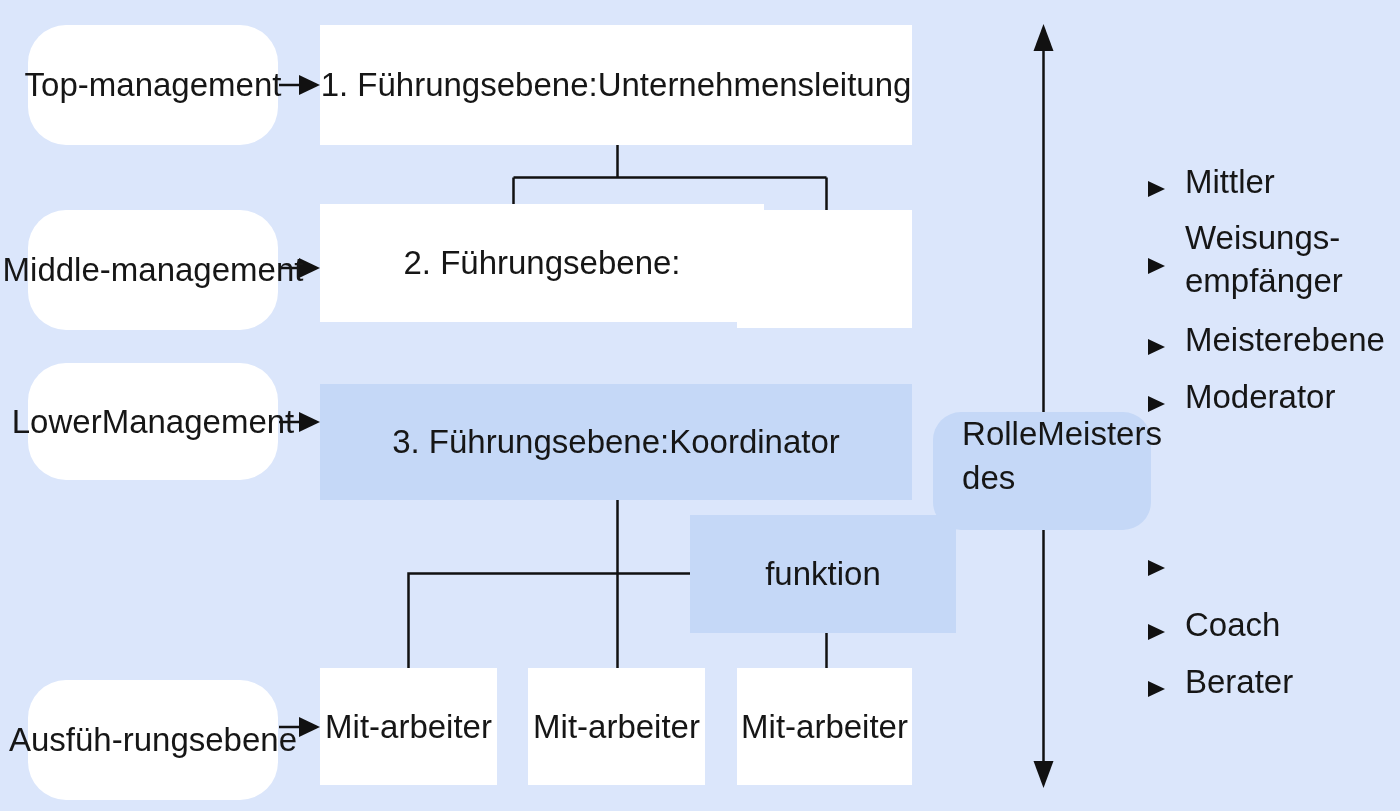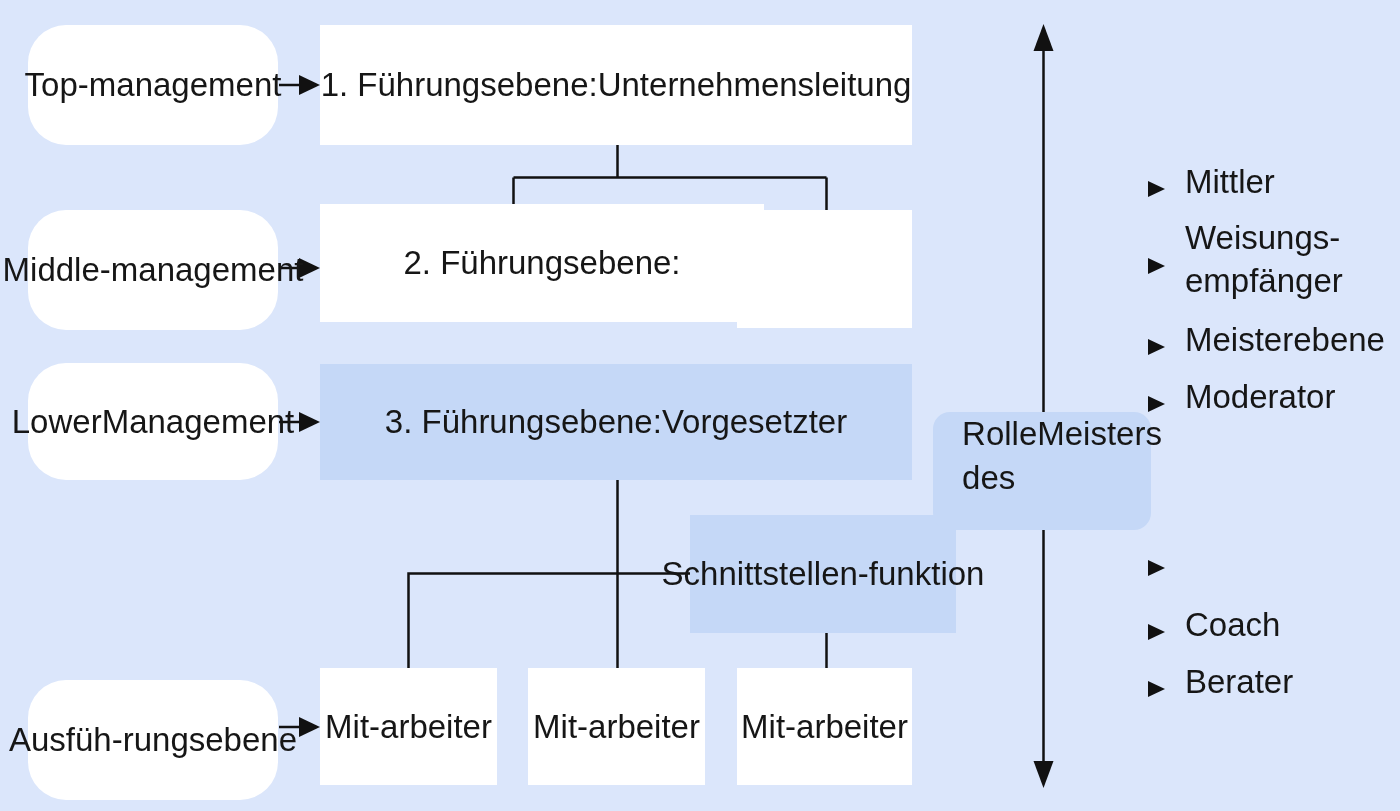--- a/index.html
+++ b/index.html
@@ -13,21 +13,21 @@
   .box{
     position:absolute;z-index:2;display:flex;flex-direction:row;
     align-items:center;justify-content:center;text-align:center;
     font-size:33px;line-height:42px;
   }
   .white{background:var(--box,#ffffff)}
   .hl{background:var(--highlight,#c5d8f7)}
   .pill{border-radius:38px}
   .bold{font-weight:normal}
   .rolebox{
-    z-index:3;border-radius:17px;align-items:flex-start;text-align:left;
+    z-index:3;border-radius:28px;align-items:flex-start;text-align:left;
     padding-left:40px;box-sizing:border-box;line-height:44px;
   }
   .role-item{position:absolute;left:1148px;z-index:2;display:flex;align-items:center}
   .tri{
     width:0;height:0;margin-top:14px;
     border-top:8px solid transparent;border-bottom:8px solid transparent;
     border-left:17px solid var(--line,#111111);
   }
   .role-text{margin-left:20px;font-size:33px;line-height:43px}
   .role-text span{display:block}
@@ -88,27 +88,26 @@
   </div>
 
   <div class="box white" style="left:320px;top:25px;width:592px;height:120px">
     <span class="bold">1. Führungsebene:</span>
     <span>Unternehmensleitung</span>
   </div>
   <div class="box white" style="left:320px;top:204px;width:444px;height:118px">
     <span class="bold">2. Führungsebene:</span>
   </div>
   <div class="box white" style="left:737px;top:210px;width:175px;height:118px"></div>
-  <div class="box hl" style="left:320px;top:364px;width:592px;height:116px">
+  <div class="box hl" style="left:320px;top:384px;width:592px;height:116px">
     <span class="bold">3. Führungsebene:</span>
-    <span class="bold">Vorgesetzter</span>
+    <span class="bold">Koordinator</span>
   </div>
 
   <div class="box hl" style="left:690px;top:515px;width:266px;height:118px">
-    <span>Schnittstellen-</span>
     <span>funktion</span>
   </div>
 
   <div class="box white" style="left:320px;top:668px;width:177px;height:117px">
     <span>Mit-</span>
     <span>arbeiter</span>
   </div>
   <div class="box white" style="left:528px;top:668px;width:177px;height:117px">
     <span>Mit-</span>
     <span>arbeiter</span>

